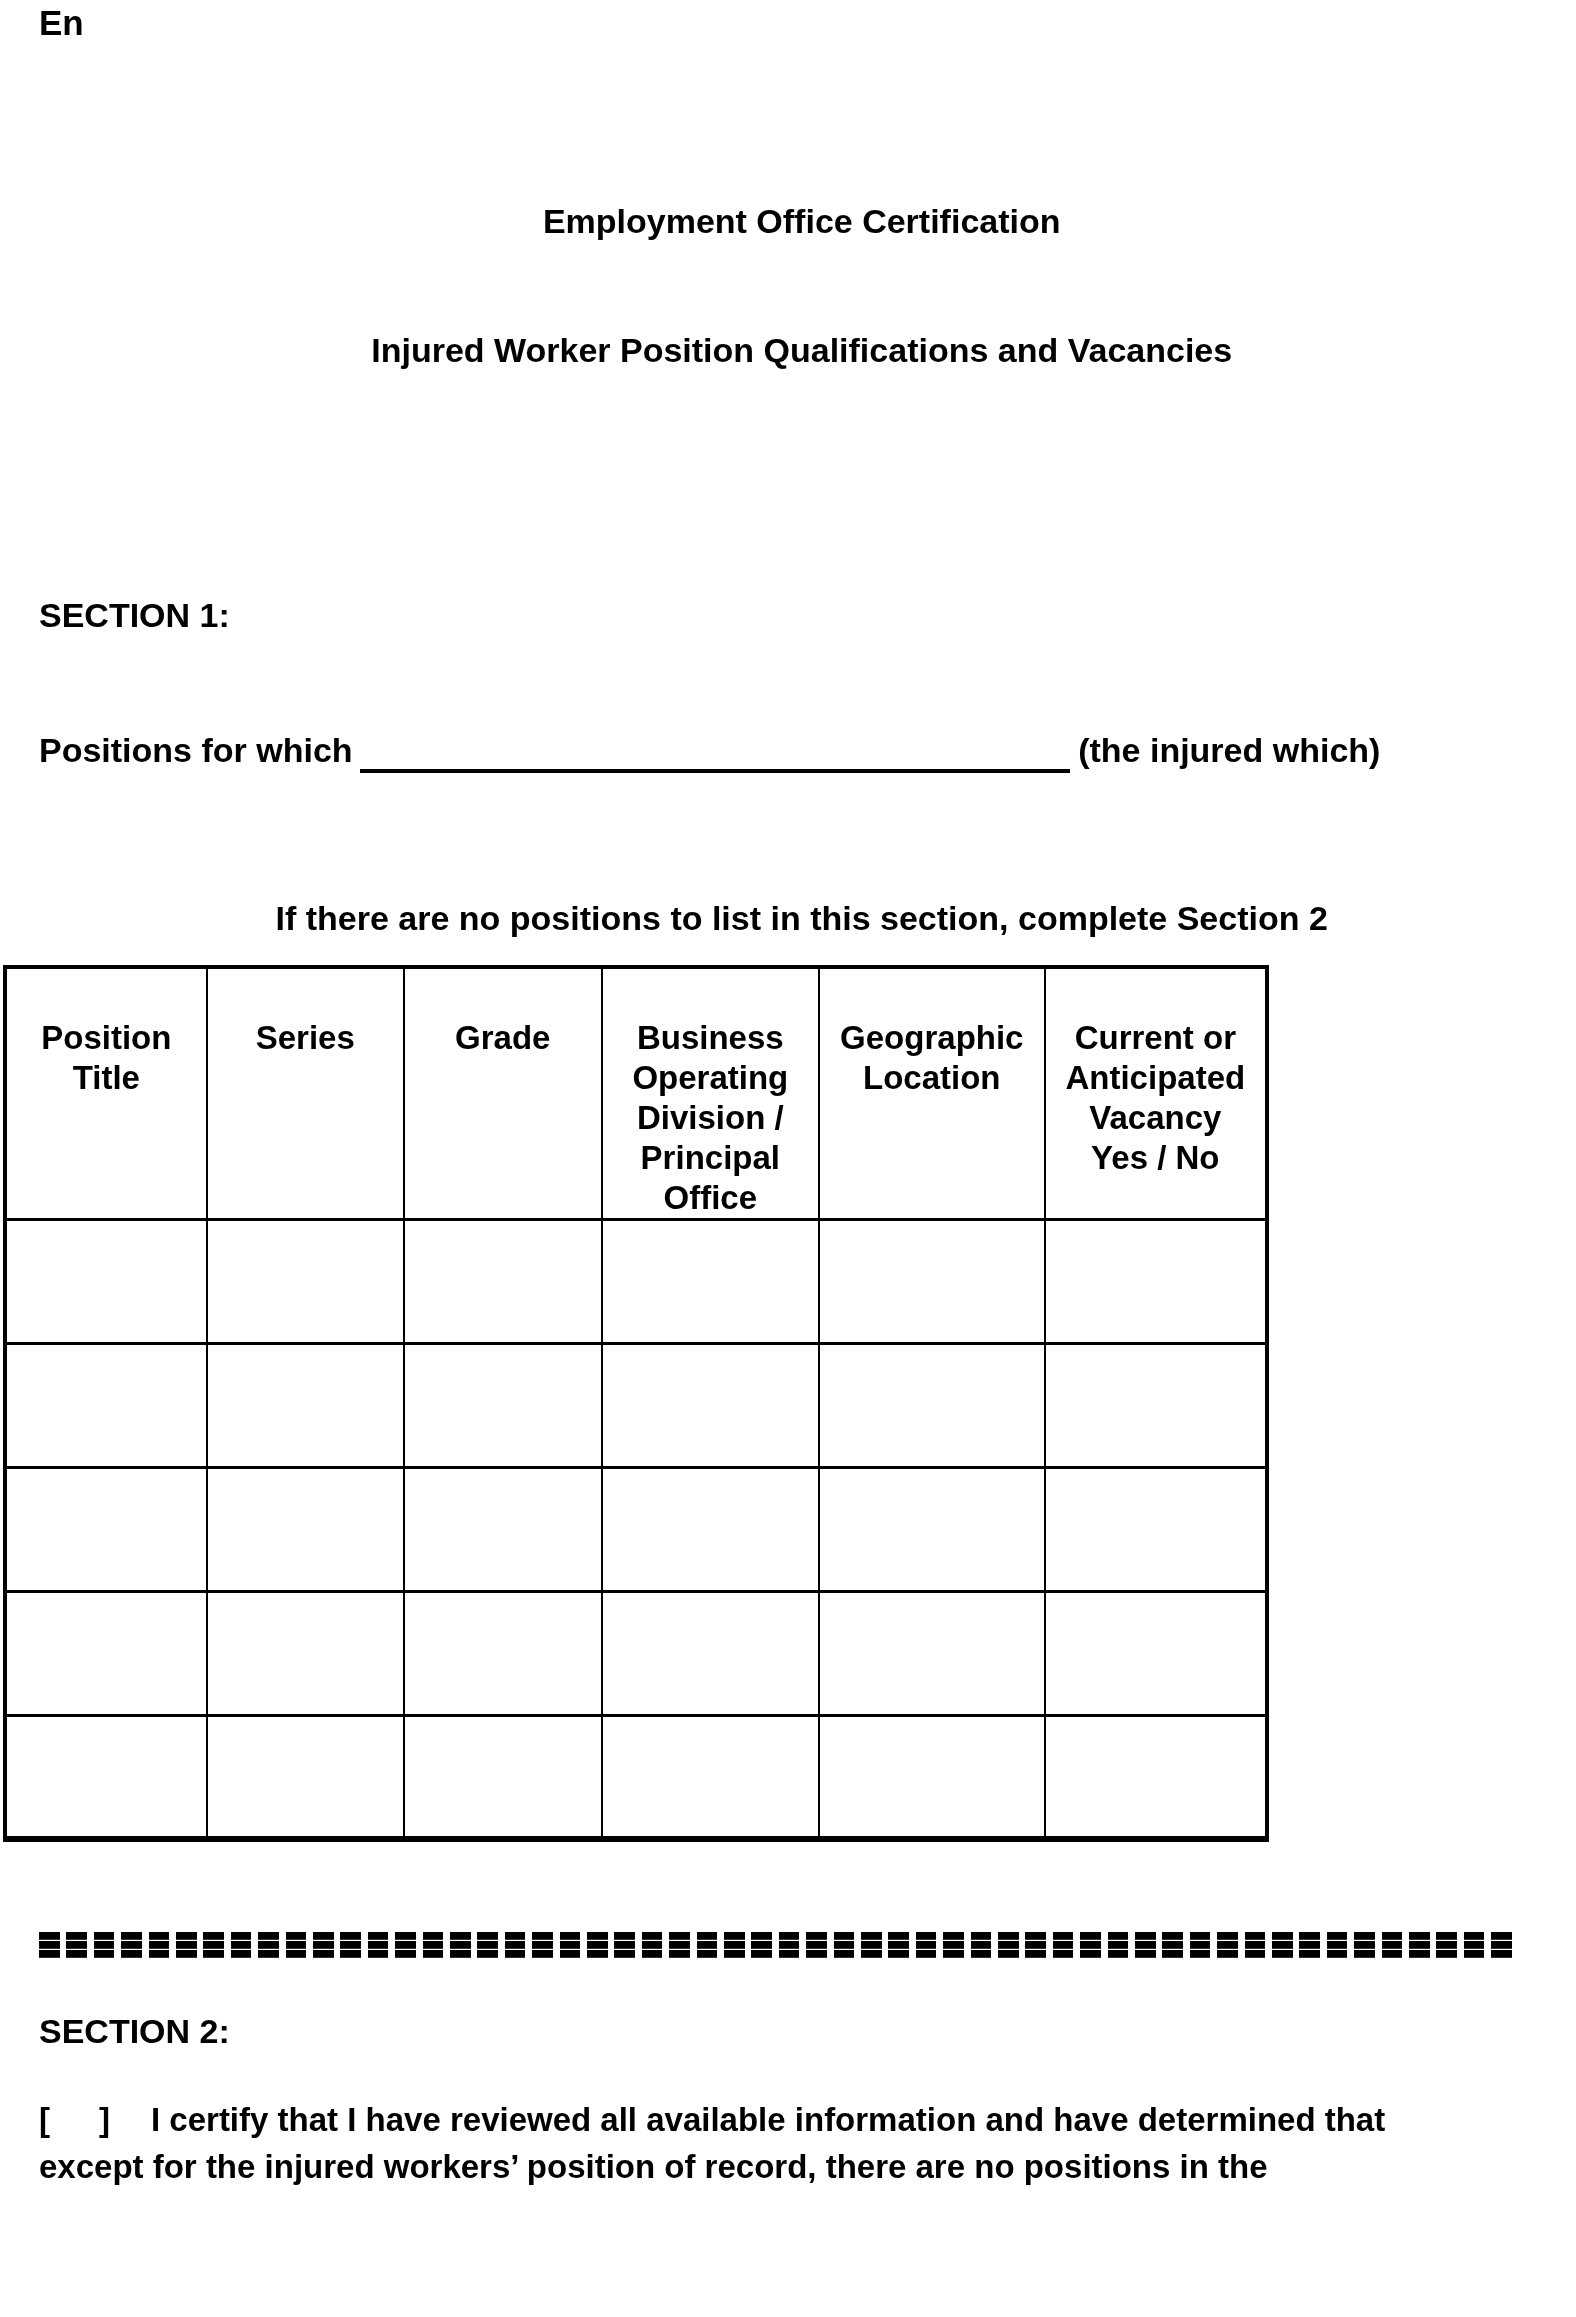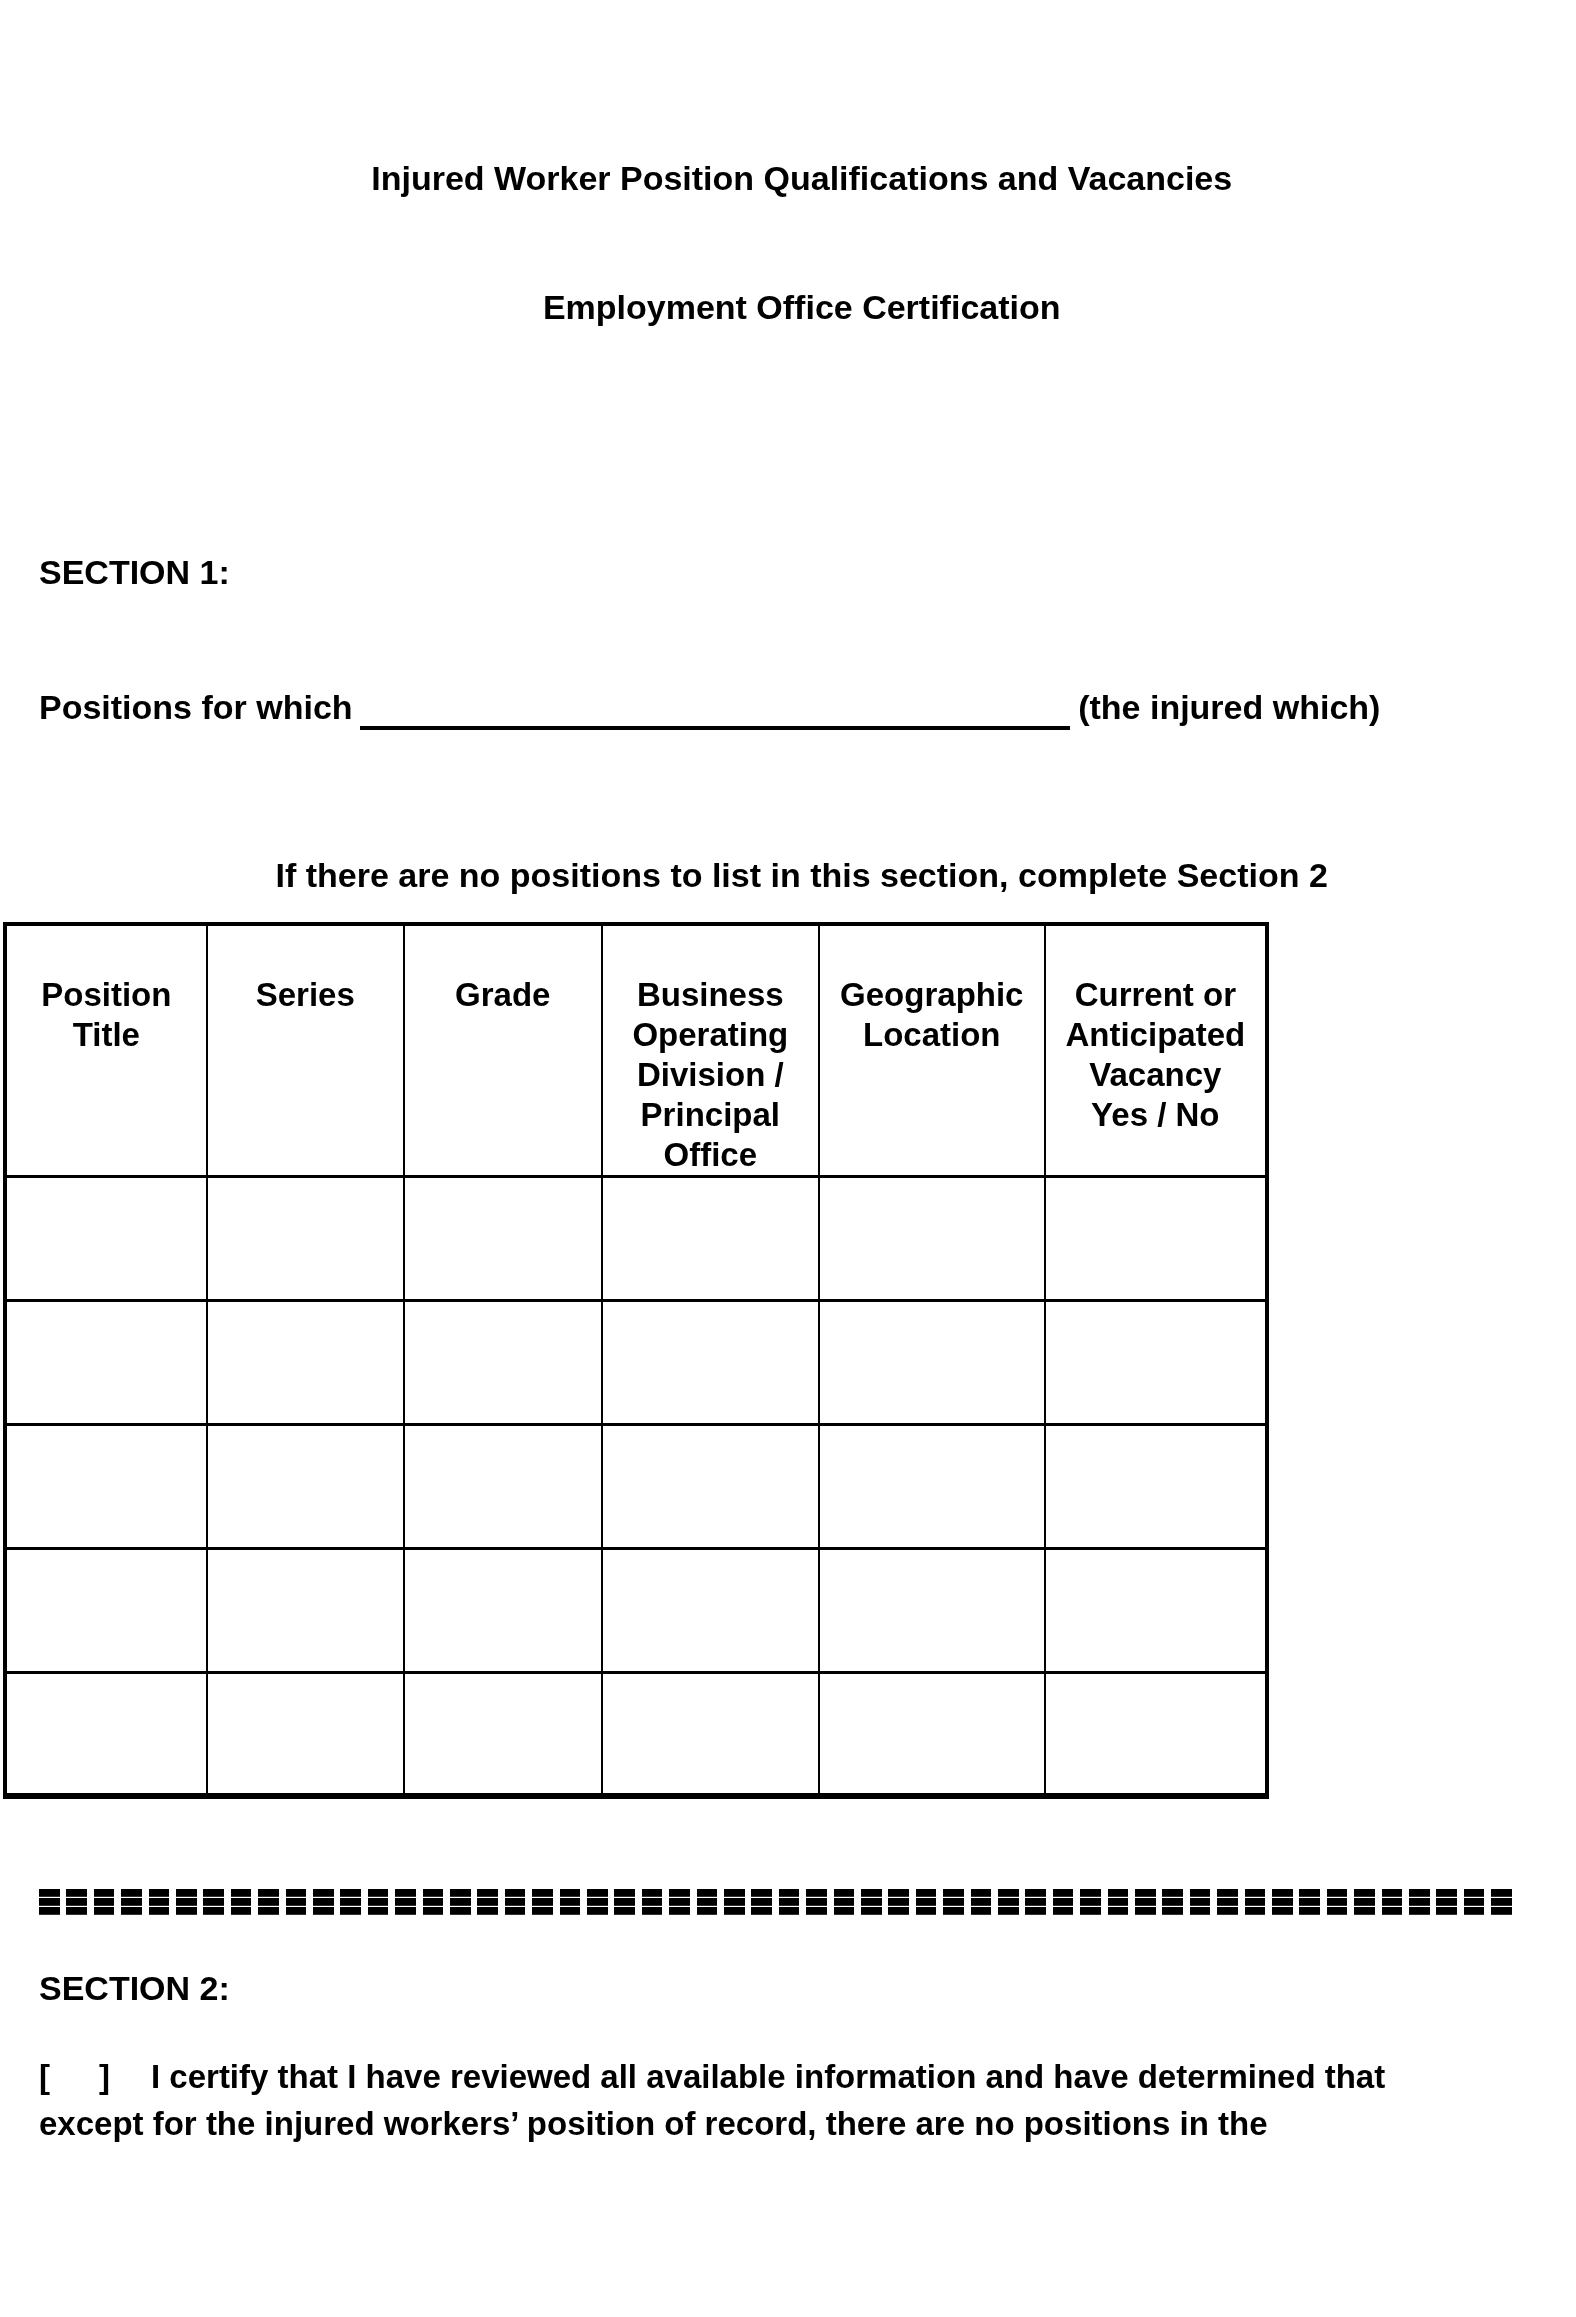--- a/index.html
+++ b/index.html
@@ -50,24 +50,25 @@
   .certify .line { white-space:pre; }
   .checkbox { display:inline-block; }
   .checkbox .gap { display:inline-block; width:49px; }
   .after-box-gap { display:inline-block; width:41px; }
 </style>
 </head>
 <body>
 
 <div class="page">
 
+  <div class="en">En</div>
 
   <div class="title">
+    <div>Employment Office Certification</div>
     <div>Injured Worker Position Qualifications and Vacancies</div>
-    <div>Employment Office Certification</div>
   </div>
 
   <div class="section1">
     <div>SECTION 1:</div>
     <div><span>Positions for which</span><span class="blank blank-s1"></span><span>(the injured which)</span></div>
   </div>
 
   <div class="instruction">If there are no positions to list in this section, complete Section 2</div>
 
   <table class="positions">

